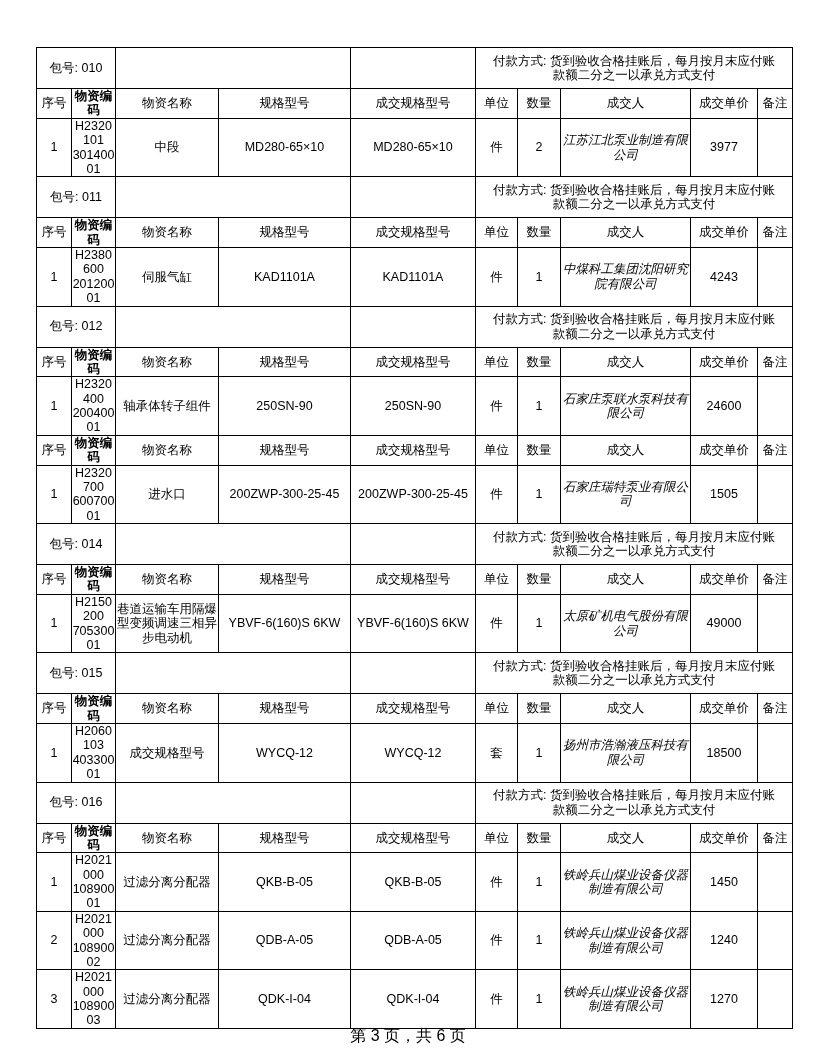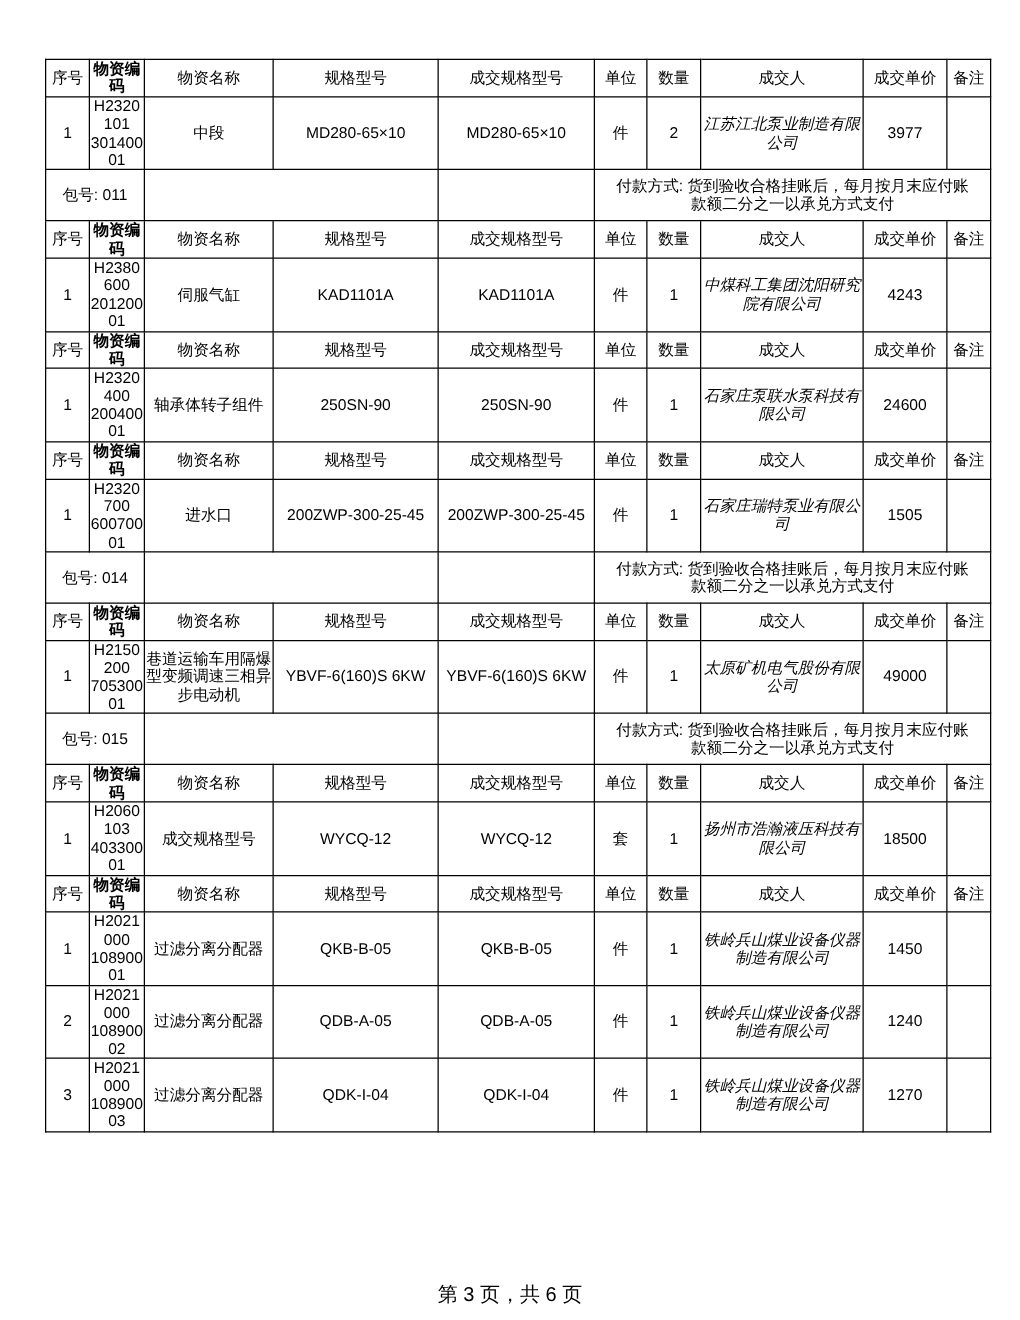--- a/index.html
+++ b/index.html
@@ -48,20 +48,29 @@
       <col class="c-name">
       <col class="c-spec">
     <col class="c-dspec">
       <col class="c-unit">
       <col class="c-qty">
       <col class="c-winner">
     <col class="c-price">
       <col class="c-remark">
   </colgroup>
   <tbody id="doc-table-body">
+      <tr class="r-baohao">
+        <td class="cell-baohao" colspan="2">包号: 010</td>
+        <td colspan="2"></td>
+        <td colspan="1"></td>
+        <td class="cell-payment centered" colspan="5">
+          <div class="l1">付款方式: 货到验收合格挂账后，每月按月末应付账</div>
+          <div class="l2">款额二分之一以承兑方式支付</div>
+        </td>
+      </tr>
       <tr class="r-header">
         <td class="cell-colhead">序号</td>
         <td class="cell-colhead small">物资编码</td>
         <td class="cell-colhead">物资名称</td>
         <td class="cell-colhead">规格型号</td>
         <td class="cell-colhead">成交规格型号</td>
         <td class="cell-colhead">单位</td>
         <td class="cell-colhead">数量</td>
         <td class="cell-colhead">成交人</td>
         <td class="cell-colhead">成交单价</td>
@@ -110,20 +119,29 @@
           <div>20120001</div>
         </td>
         <td class="cell-name">伺服气缸</td>
         <td>KAD1101A</td>
         <td>KAD1101A</td>
         <td>件</td>
         <td>1</td>
         <td class="cell-winner">中煤科工集团沈阳研究院有限公司</td>
         <td>4243</td>
         <td></td>
+      </tr>
+      <tr class="r-baohao">
+        <td class="cell-baohao" colspan="2">包号: 012</td>
+        <td colspan="2"></td>
+        <td colspan="1"></td>
+        <td class="cell-payment" colspan="5">
+          <div class="l1">付款方式: 货到验收合格挂账后，每月按月末应付账</div>
+          <div class="l2">款额二分之一以承兑方式支付</div>
+        </td>
       </tr>
       <tr class="r-header">
         <td class="cell-colhead">序号</td>
         <td class="cell-colhead small">物资编码</td>
         <td class="cell-colhead">物资名称</td>
         <td class="cell-colhead">规格型号</td>
         <td class="cell-colhead">成交规格型号</td>
         <td class="cell-colhead">单位</td>
         <td class="cell-colhead">数量</td>
         <td class="cell-colhead">成交人</td>
@@ -236,20 +254,29 @@
           <div>40330001</div>
         </td>
         <td class="cell-name">成交规格型号</td>
         <td>WYCQ-12</td>
         <td>WYCQ-12</td>
         <td>套</td>
         <td>1</td>
         <td class="cell-winner">扬州市浩瀚液压科技有限公司</td>
         <td>18500</td>
         <td></td>
+      </tr>
+      <tr class="r-baohao">
+        <td class="cell-baohao" colspan="2">包号: 016</td>
+        <td colspan="2"></td>
+        <td colspan="1"></td>
+        <td class="cell-payment" colspan="5">
+          <div class="l1">付款方式: 货到验收合格挂账后，每月按月末应付账</div>
+          <div class="l2">款额二分之一以承兑方式支付</div>
+        </td>
       </tr>
       <tr class="r-header">
         <td class="cell-colhead">序号</td>
         <td class="cell-colhead small">物资编码</td>
         <td class="cell-colhead">物资名称</td>
         <td class="cell-colhead">规格型号</td>
         <td class="cell-colhead">成交规格型号</td>
         <td class="cell-colhead">单位</td>
         <td class="cell-colhead">数量</td>
         <td class="cell-colhead">成交人</td>

